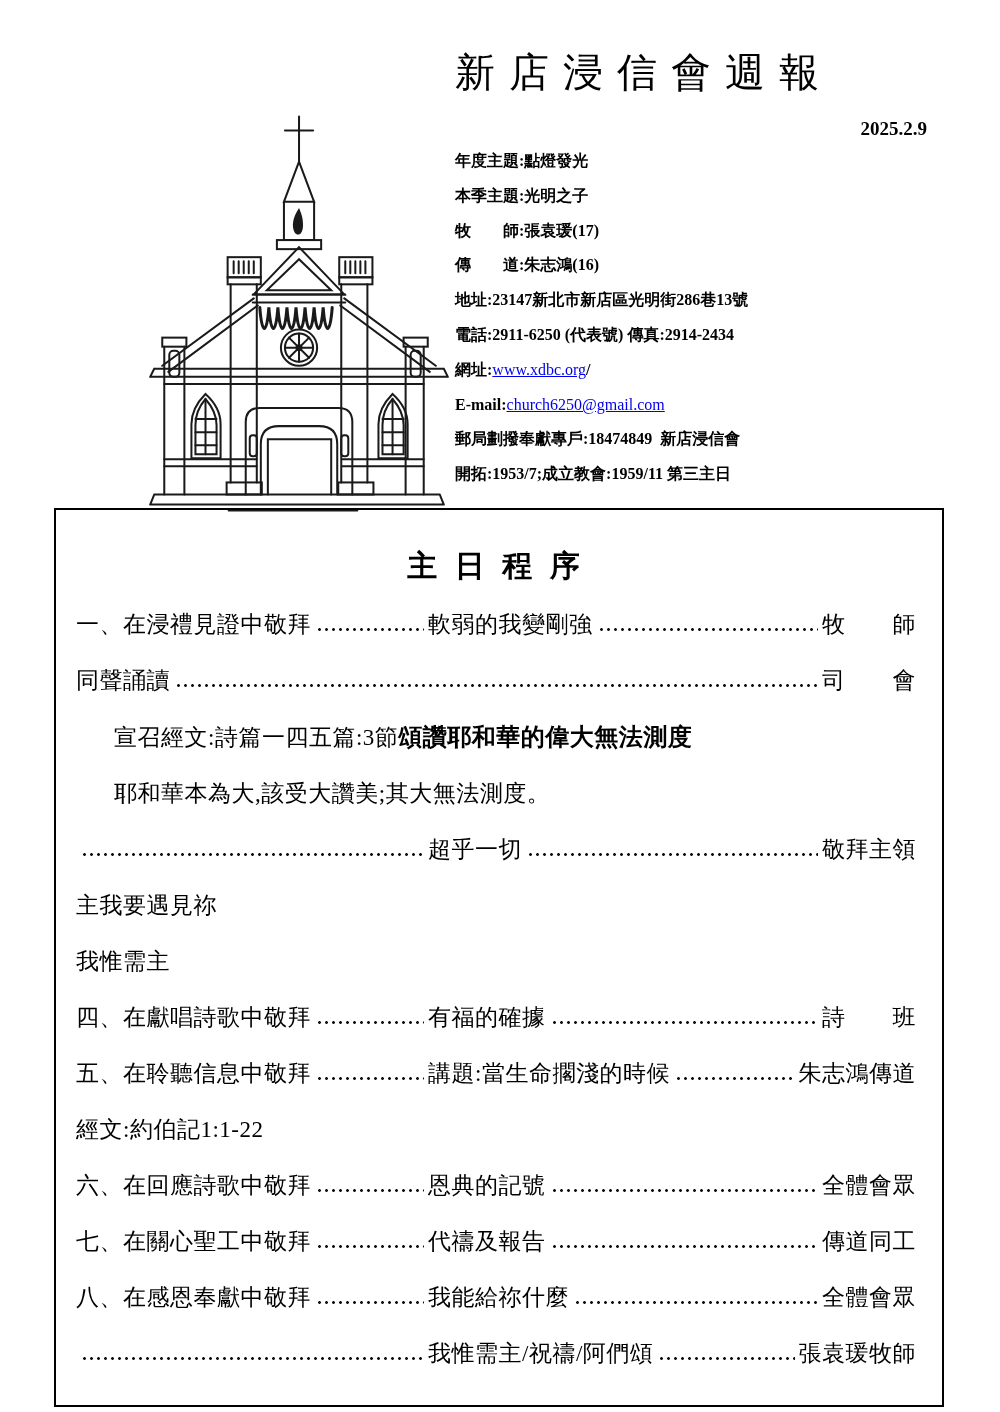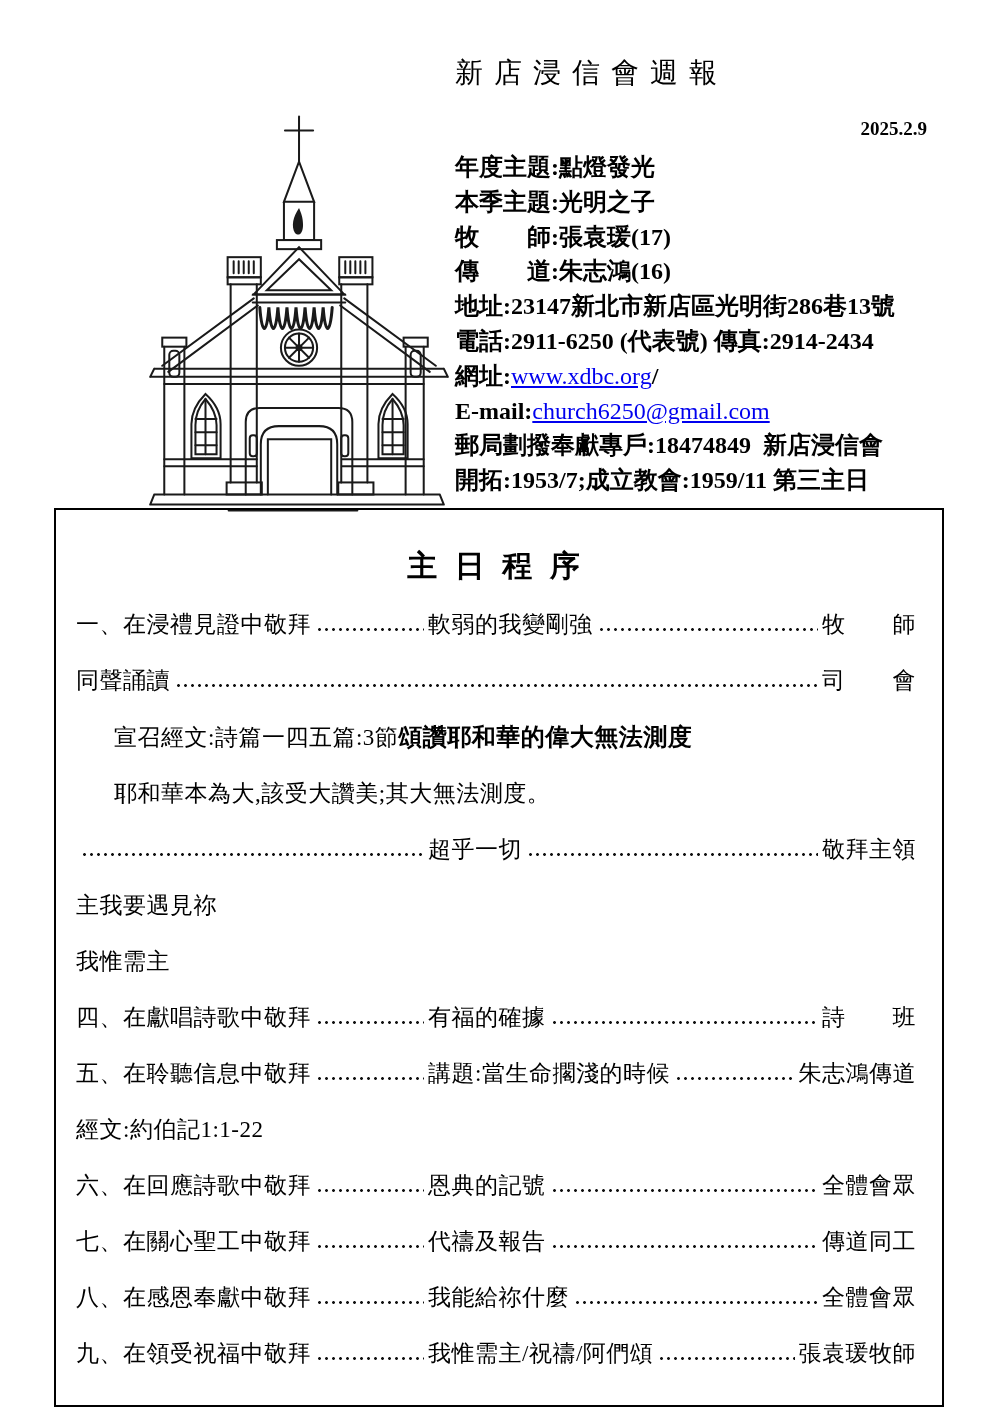--- a/index.html
+++ b/index.html
@@ -2,23 +2,23 @@
 <html><head>
 <meta charset="utf-8">
 <style>
   html, body { margin:0; padding:0; width:1000px; height:1412px; background:#fff; overflow:hidden; }
   body { font-family:"Liberation Serif","DejaVu Serif",serif; color:#000; position:relative; }
 
   .church-art { position:absolute; left:76px; top:90px; width:358px; height:418px; }
   .church-art svg { width:100%; height:100%; }
 
   .masthead { position:absolute; left:455px; top:40px; width:472px; }
-  .mh-title { font-size:28px; letter-spacing:2px; font-weight:500; white-space:pre; line-height:66px; margin:0; }
+  .mh-title { font-size:40px; letter-spacing:2px; font-weight:500; white-space:pre; line-height:66px; margin:0; }
   .mh-date { text-align:right; font-weight:bold; font-size:19px; line-height:30px; margin-top:8px; }
-  .info { margin-top:6px; font-weight:bold; font-size:24px; line-height:34.8px; }
+  .info { margin-top:0; font-weight:bold; font-size:16px; line-height:34.8px; }
   .info-line { white-space:pre; }
   .link { color:#0000EE; text-decoration:underline; font-weight:normal; cursor:pointer; }
 
   .program-box { position:absolute; left:54px; top:508px; width:890px; height:899px;
                  box-sizing:border-box; border:2px solid #000; padding:30px 26px 0 20px; }
   .pb-heading { text-align:center; font-size:30px; font-weight:bold; letter-spacing:5px;
                 line-height:36px; margin-top:8px; white-space:pre; }
   .prow { display:flex; align-items:baseline; font-size:23px; line-height:30px;
           margin-top:26px; white-space:pre; letter-spacing:0.5px; }
   .prow:first-of-type { margin-top:22px; }
@@ -193,18 +193,18 @@
   </div>
 
   <div class="prow">
     <span class="lcol"><span class="pl">八、在感恩奉獻中敬拜</span><span class="leader"></span></span>
     <span class="mid">我能給祢什麼</span>
     <span class="leader"></span>
     <span class="pr">全體會眾</span>
   </div>
 
   <div class="prow">
-    <span class="lcol"><span class="pl">九、在領受祝福中敬拜</span><span class="leader"></span></span>
+    <span class="lcol"><span class="leader"></span></span>
     <span class="mid">我惟需主/祝禱/阿們頌</span>
     <span class="leader"></span>
     <span class="pr">張袁瑗牧師</span>
   </div>
 </section>
 
 </body></html>

